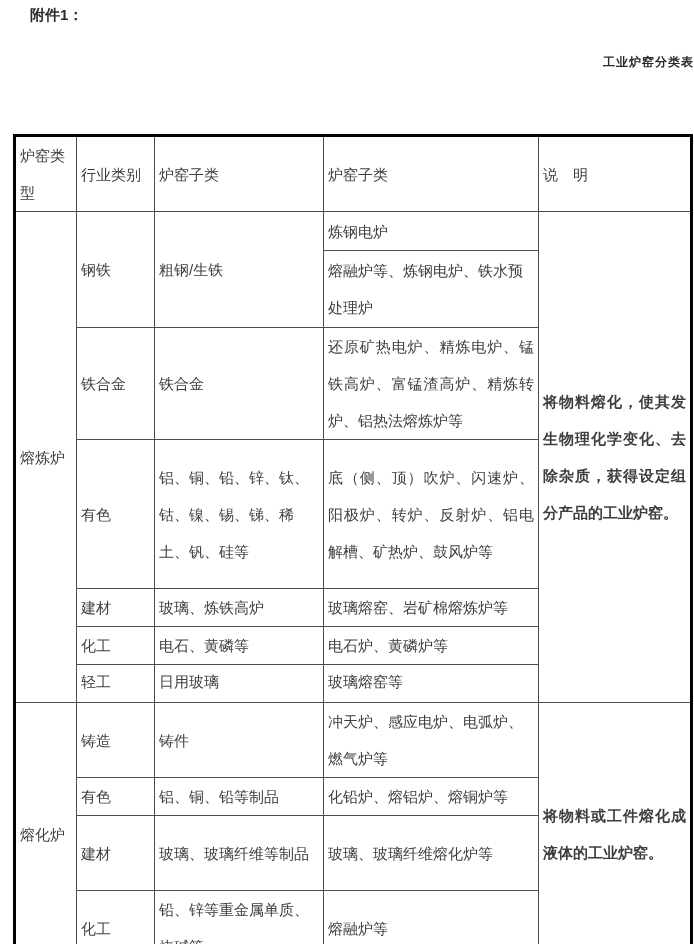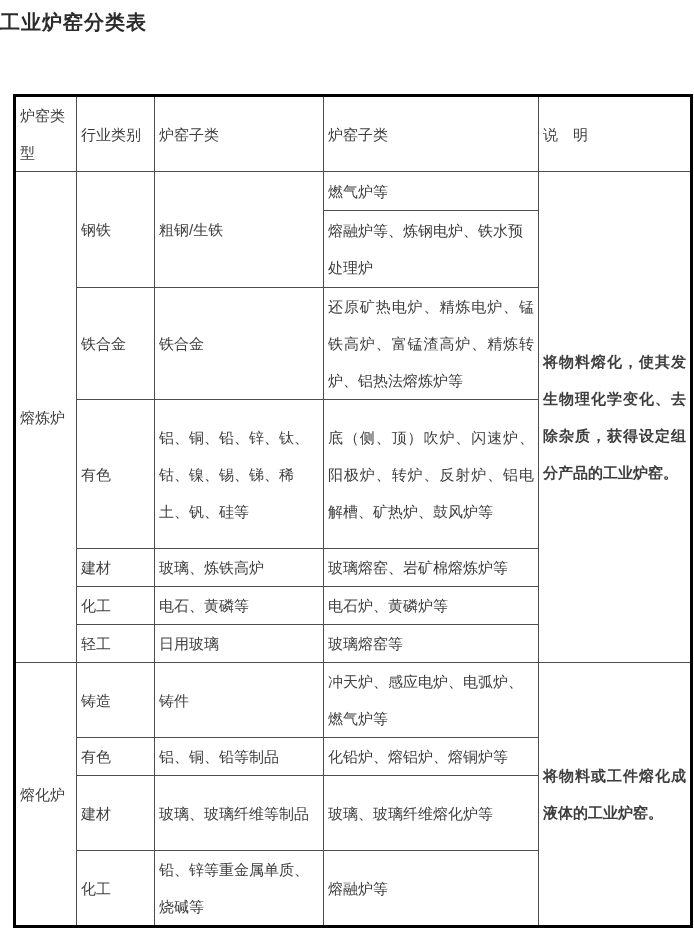--- a/index.html
+++ b/index.html
@@ -15,23 +15,23 @@
     overflow: hidden;
   }
   .attachment {
     margin: 6px 0 0 30px;
     font-size: 15px;
     font-weight: bold;
     color: #2b2b2b;
     line-height: 18px;
   }
   .title {
-    margin-top: 13px;
-    text-align: left;
-    font-size: 20px;
+    margin-top: 29px;
+    text-align: right;
+    font-size: 12px;
     font-weight: bold;
     color: #2b2b2b;
     letter-spacing: 1px;
     line-height: 19px;
   }
   .table-wrap {
     margin: 62px 0 0 13px;
   }
   table.furnace {
     border-collapse: collapse;
@@ -49,21 +49,21 @@
     overflow-wrap: break-word;
   }
   
   tr.hr  { height: 74px; }
   tr.r1  { height: 39px; }
   tr.r2  { height: 77px; }
   tr.r3  { height: 110px; }
   tr.r4  { height: 149px; }
   tr.r5  { height: 37px; }
   tr.r6  { height: 38px; }
-  tr.r7  { height: 37px; }
+  tr.r7  { height: 37px; font-family: Liberation Mono, monospace; }
   tr.r8  { height: 75px; }
   tr.r9  { height: 38px; }
   tr.r10 { height: 75px; }
   tr.r11 { height: 73px; }
 
   td.just {
     text-align: justify;
     text-align-last: left;
     text-justify: inter-character;
   }
@@ -73,20 +73,21 @@
     text-justify: inter-character;
     padding: 0 12px;
     font-weight: bold;
   }
 </style>
 </head>
 <body>
 
 <div class="doc">
 
+  <div class="attachment">附件1：</div>
 
   <div class="title">工业炉窑分类表</div>
 
   <div class="table-wrap">
     <table class="furnace">
       <colgroup>
         <col style="width:62px">
         <col style="width:78px">
         <col style="width:169px">
         <col style="width:215px">
@@ -99,21 +100,21 @@
         <td>行业类别</td>
         <td>炉窑子类</td>
         <td>炉窑子类</td>
         <td>说　明</td>
       </tr>
 
       <tr class="r1">
         <td rowspan="7">熔炼炉</td>
         <td rowspan="2">钢铁</td>
         <td rowspan="2">粗钢/生铁</td>
-        <td>燃气炉等</td>
+        <td>炼钢电炉</td>
         <td rowspan="7" class="desc">将物料熔化，使其发生物理化学变化、去除杂质，获得设定组分产品的工业炉窑。</td>
       </tr>
       <tr class="r2">
         <td>熔融炉等、炼钢电炉、铁水预处理炉</td>
       </tr>
       <tr class="r3">
         <td>铁合金</td>
         <td>铁合金</td>
         <td class="just">还原矿热电炉、精炼电炉、锰铁高炉、富锰渣高炉、精炼转炉、铝热法熔炼炉等</td>
       </tr>

